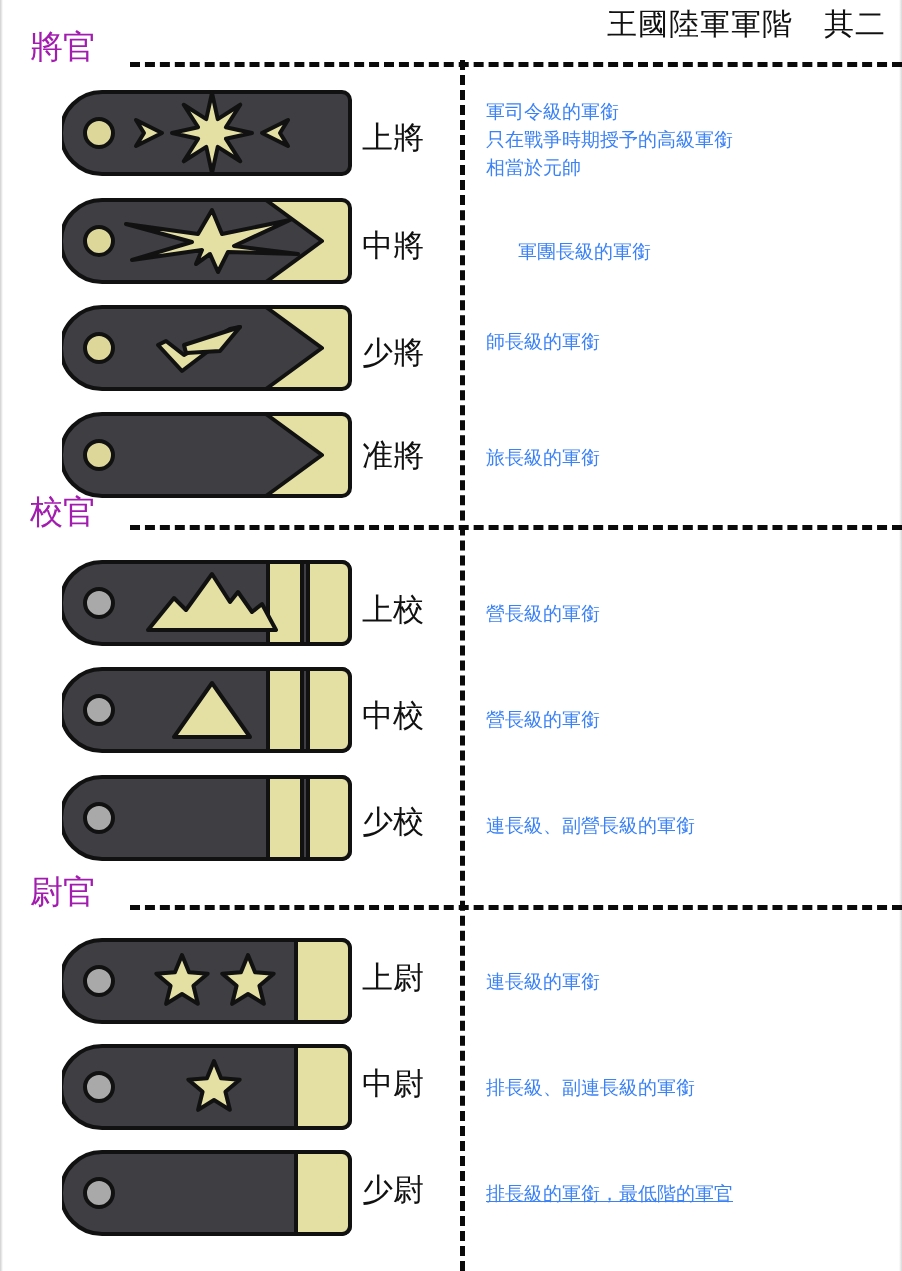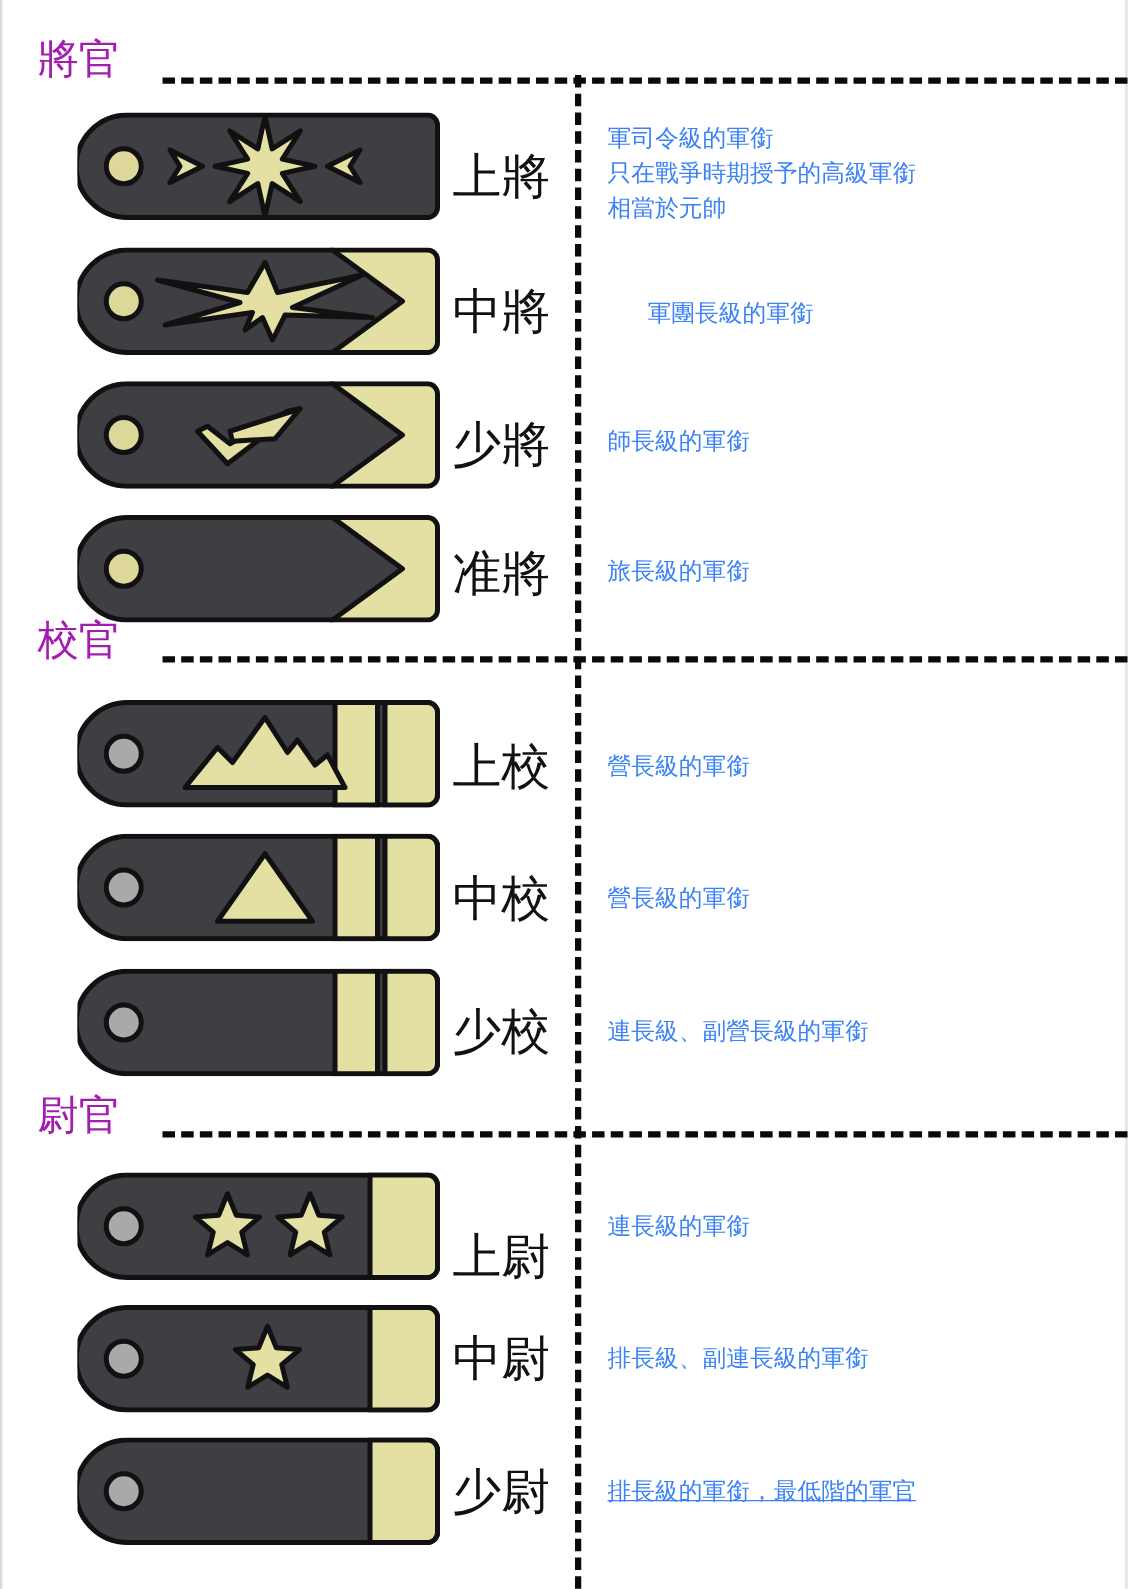--- a/index.html
+++ b/index.html
@@ -39,35 +39,36 @@
   .v-divider{
     position:absolute;left:460px;top:60px;width:0;height:1211px;
     border-left:5px dashed #0a0a0a;
   }
 
   
   .row{position:absolute;left:0;width:902px;height:0;}
   .epaulette{position:absolute;left:62px;}
   .rank{
     position:absolute;left:362px;
-    font-size:39px;color:#111;white-space:pre;line-height:1;
+    font-size:31px;color:#111;white-space:pre;line-height:1;
   }
   .desc{
     position:absolute;left:486px;
     font-size:19px;color:#3b82f6;line-height:28px;white-space:pre-line;
   }
 </style>
 </head>
 <body>
 
 <div id="root">
 
   <div class="edge-left"></div>
   <div class="edge-right"></div>
 
+  <div class="title">王國陸軍軍階　其二</div>
 
   <div class="v-divider"></div>
 
   <div id="sections-host">
       <div class="sec-label" style="left:30px;top:30px;">將官</div>
       <div class="sec-rule" style="top:62px;left:130px;"></div>
       <div class="row" style="top:0;">
         <div class="epaulette" style="top:90px;"><svg width="290" height="86" viewBox="0 0 290 86">
             <path d="M 40 2 H 280 a 8 8 0 0 1 8 8 V 76 a 8 8 0 0 1 -8 8 H 40 A 40 40 0 0 1 40 2 Z" fill="#3e3e43" stroke="#111111" stroke-width="4"></path>
             <circle cx="37" cy="43" r="14" fill="#ddd89a" stroke="#111111" stroke-width="4"></circle>
@@ -92,21 +93,21 @@
       </div>
       <div class="row" style="top:0;">
         <div class="epaulette" style="top:305px;"><svg width="290" height="86" viewBox="0 0 290 86">
             <path d="M 204 2 H 280 a 8 8 0 0 1 8 8 V 76 a 8 8 0 0 1 -8 8 H 204 Z" fill="#e4e0a4" stroke="#111111" stroke-width="4"></path>
             <path d="M 40 2 H 204 L 260 43 L 204 84 H 40 A 40 40 0 0 1 40 2 Z" fill="#3e3e43" stroke="#111111" stroke-width="4" stroke-linejoin="round"></path>
             <circle cx="37" cy="43" r="14" fill="#ddd89a" stroke="#111111" stroke-width="4"></circle>
             <polygon fill="#e4e0a4" stroke="#111111" stroke-width="4" stroke-linejoin="round" points="178,22 120,66 96,40 104,36 122,50 168,24"></polygon>
             <polygon fill="#e4e0a4" stroke="#111111" stroke-width="4" stroke-linejoin="round" points="178,22 158,46 124,48 122,40"></polygon>
           </svg></div>
         <div class="rank" style="top:337px;">少將</div>
-        <div class="desc" style="top:340px;">師長級的軍銜</div>
+        <div class="desc" style="top:328px;">師長級的軍銜</div>
       </div>
       <div class="row" style="top:0;">
         <div class="epaulette" style="top:412px;"><svg width="290" height="86" viewBox="0 0 290 86">
             <path d="M 204 2 H 280 a 8 8 0 0 1 8 8 V 76 a 8 8 0 0 1 -8 8 H 204 Z" fill="#e4e0a4" stroke="#111111" stroke-width="4"></path>
             <path d="M 40 2 H 204 L 260 43 L 204 84 H 40 A 40 40 0 0 1 40 2 Z" fill="#3e3e43" stroke="#111111" stroke-width="4" stroke-linejoin="round"></path>
             <circle cx="37" cy="43" r="14" fill="#ddd89a" stroke="#111111" stroke-width="4"></circle>
           </svg></div>
         <div class="rank" style="top:440px;">准將</div>
         <div class="desc" style="top:444px;text-align:right;">旅長級的軍銜</div>
       </div>
@@ -147,21 +148,21 @@
       <div class="sec-label" style="left:30px;top:875px;">尉官</div>
       <div class="sec-rule" style="top:905px;left:130px;"></div>
       <div class="row" style="top:0;">
         <div class="epaulette" style="top:938px;"><svg width="290" height="86" viewBox="0 0 290 86">
             <path d="M 40 2 H 280 a 8 8 0 0 1 8 8 V 76 a 8 8 0 0 1 -8 8 H 40 A 40 40 0 0 1 40 2 Z" fill="#3e3e43" stroke="#111111" stroke-width="4"></path>
             <path d="M 234 2 H 280 a 8 8 0 0 1 8 8 V 76 a 8 8 0 0 1 -8 8 H 234 Z" fill="#e4e0a4" stroke="#111111" stroke-width="4"></path>
             <circle cx="37" cy="43" r="14" fill="#a9a9a9" stroke="#111111" stroke-width="4"></circle>
             <polygon fill="#e4e0a4" stroke="#111111" stroke-width="4" stroke-linejoin="round" points="120.00,17.00 127.05,34.29 145.68,35.66 131.41,47.71 135.87,65.84 120.00,56.00 104.13,65.84 108.59,47.71 94.32,35.66 112.95,34.29"></polygon>
             <polygon fill="#e4e0a4" stroke="#111111" stroke-width="4" stroke-linejoin="round" points="186.00,17.00 193.05,34.29 211.68,35.66 197.41,47.71 201.87,65.84 186.00,56.00 170.13,65.84 174.59,47.71 160.32,35.66 178.95,34.29"></polygon>
           </svg></div>
-        <div class="rank" style="top:962px;margin-top:24px;">上尉</div>
+        <div class="rank" style="top:962px;">上尉</div>
         <div class="desc" style="top:968px;">連長級的軍銜</div>
       </div>
       <div class="row" style="top:0;">
         <div class="epaulette" style="top:1044px;"><svg width="290" height="86" viewBox="0 0 290 86">
             <path d="M 40 2 H 280 a 8 8 0 0 1 8 8 V 76 a 8 8 0 0 1 -8 8 H 40 A 40 40 0 0 1 40 2 Z" fill="#3e3e43" stroke="#111111" stroke-width="4"></path>
             <path d="M 234 2 H 280 a 8 8 0 0 1 8 8 V 76 a 8 8 0 0 1 -8 8 H 234 Z" fill="#e4e0a4" stroke="#111111" stroke-width="4"></path>
             <circle cx="37" cy="43" r="14" fill="#a9a9a9" stroke="#111111" stroke-width="4"></circle>
             <polygon fill="#e4e0a4" stroke="#111111" stroke-width="4" stroke-linejoin="round" points="152.00,17.00 159.05,34.29 177.68,35.66 163.41,47.71 167.87,65.84 152.00,56.00 136.13,65.84 140.59,47.71 126.32,35.66 144.95,34.29"></polygon>
           </svg></div>
         <div class="rank" style="top:1068px;">中尉</div>

